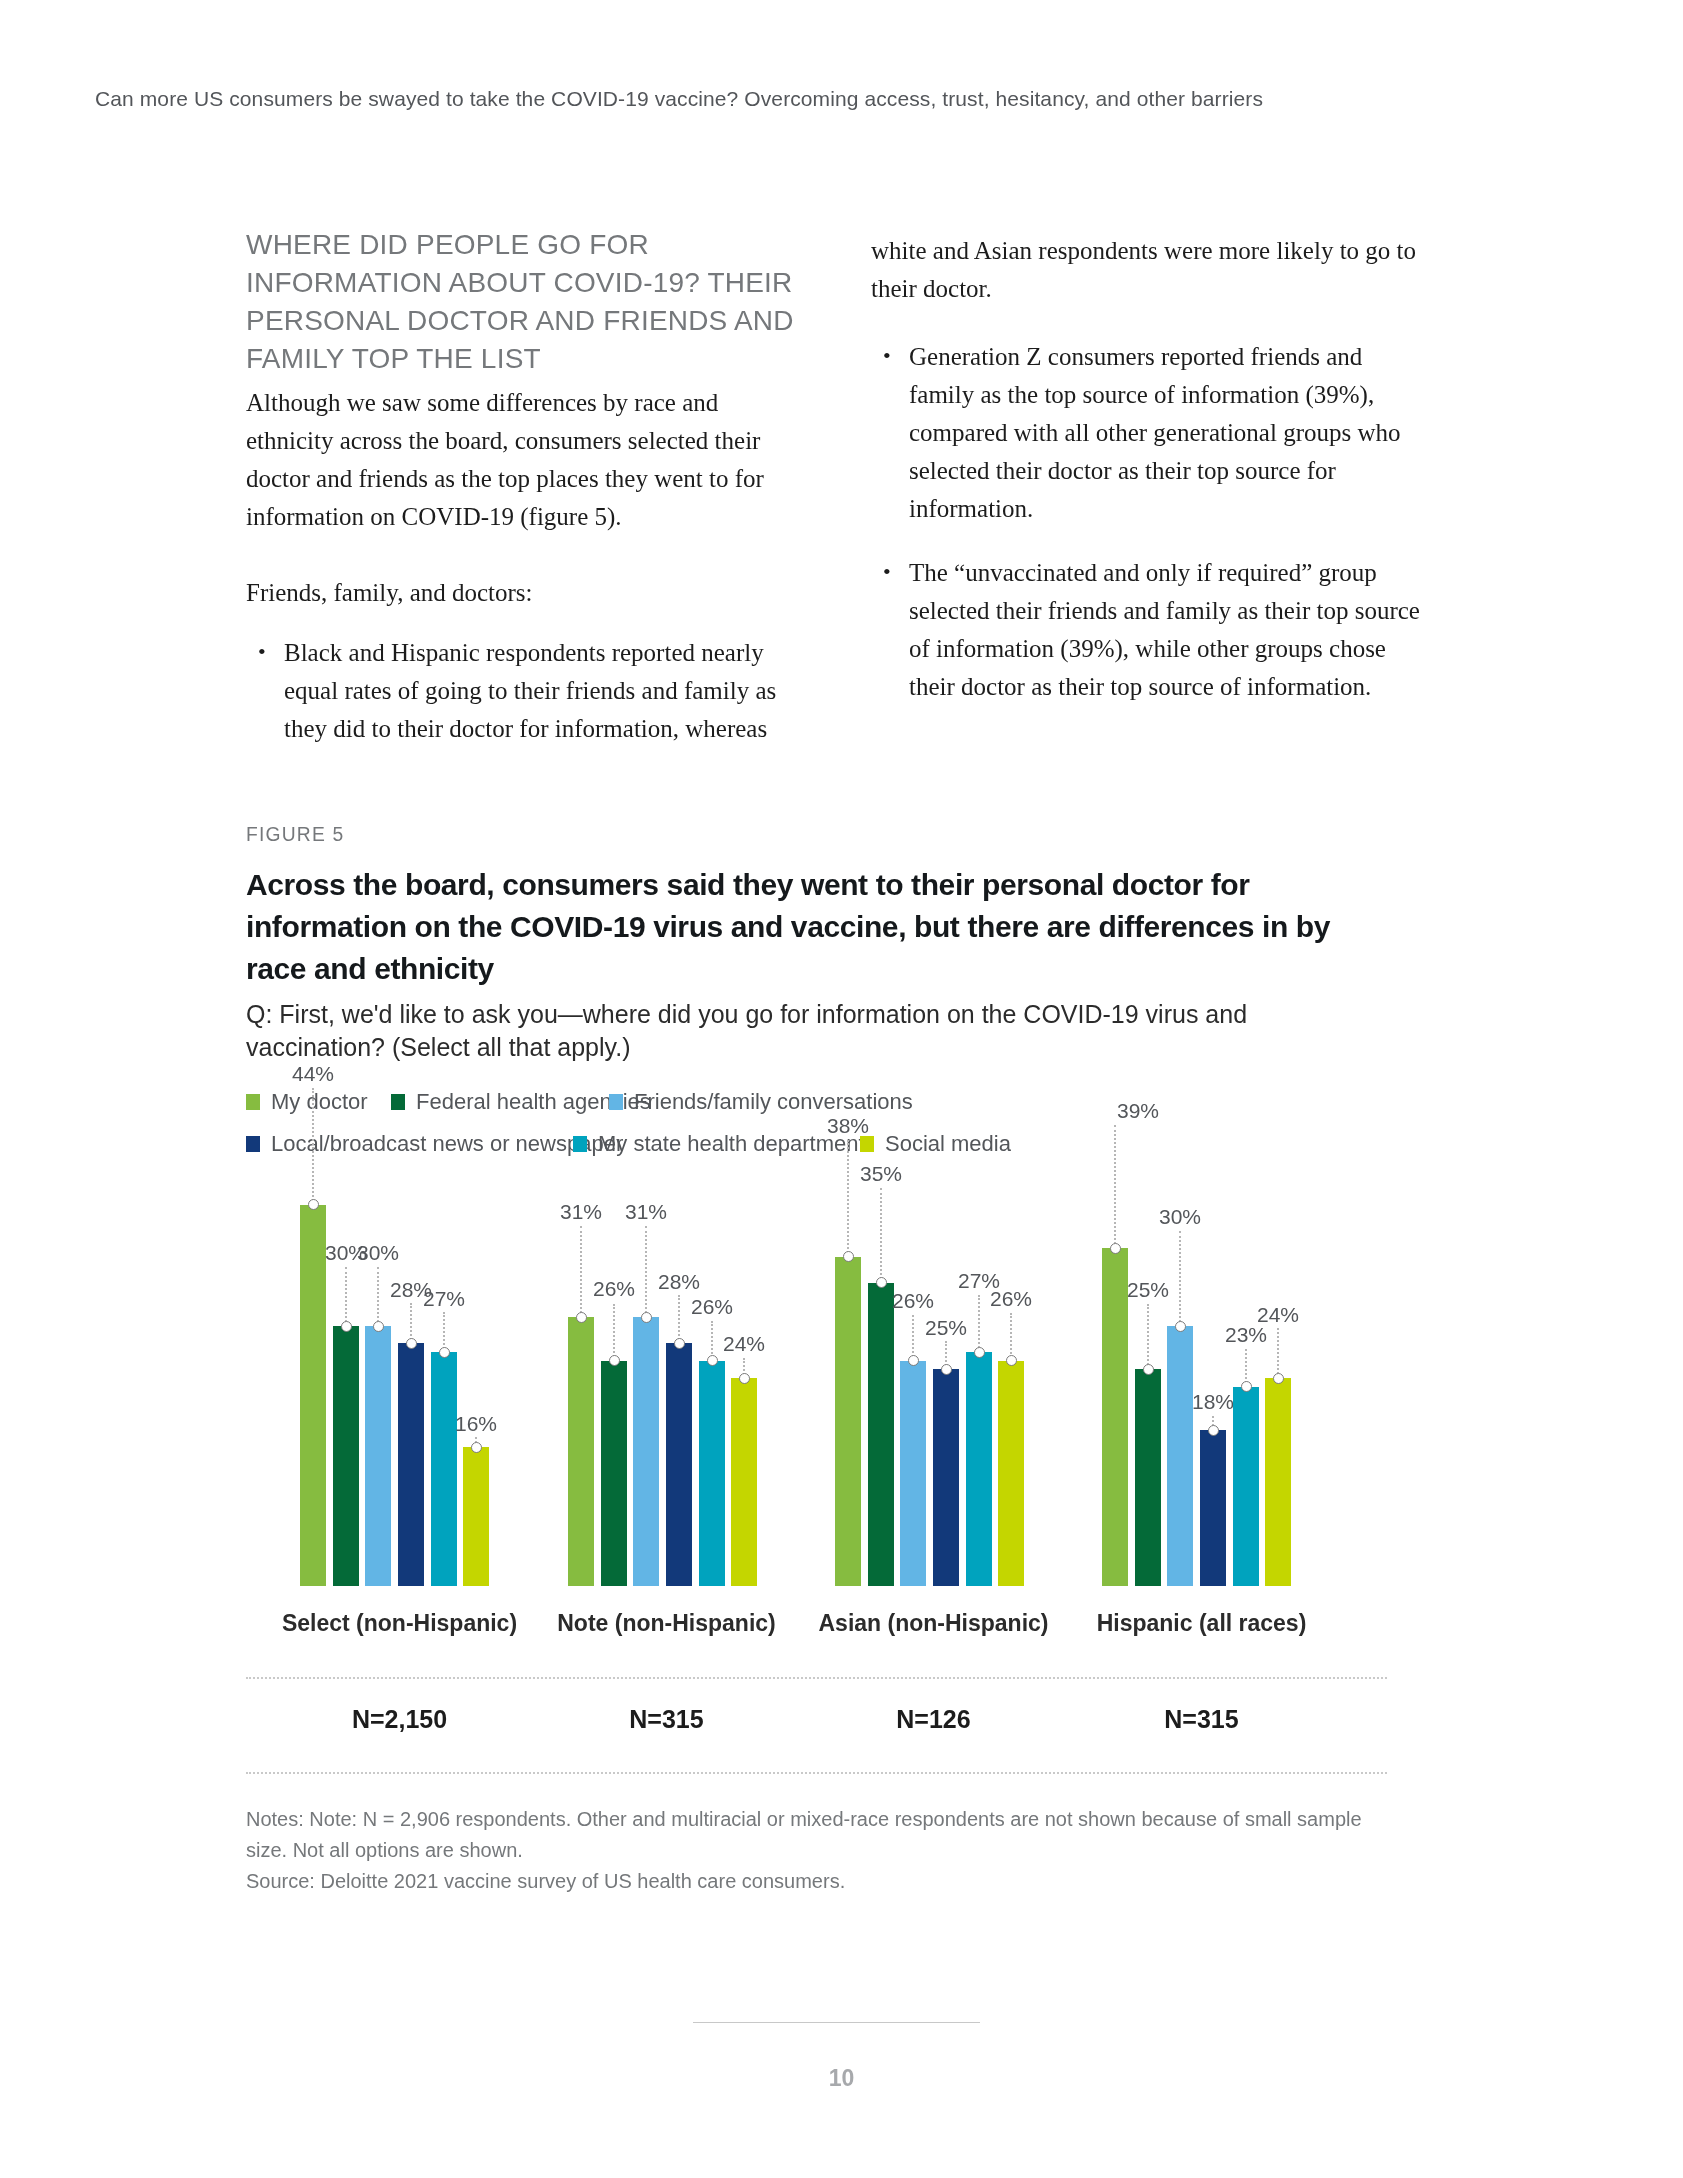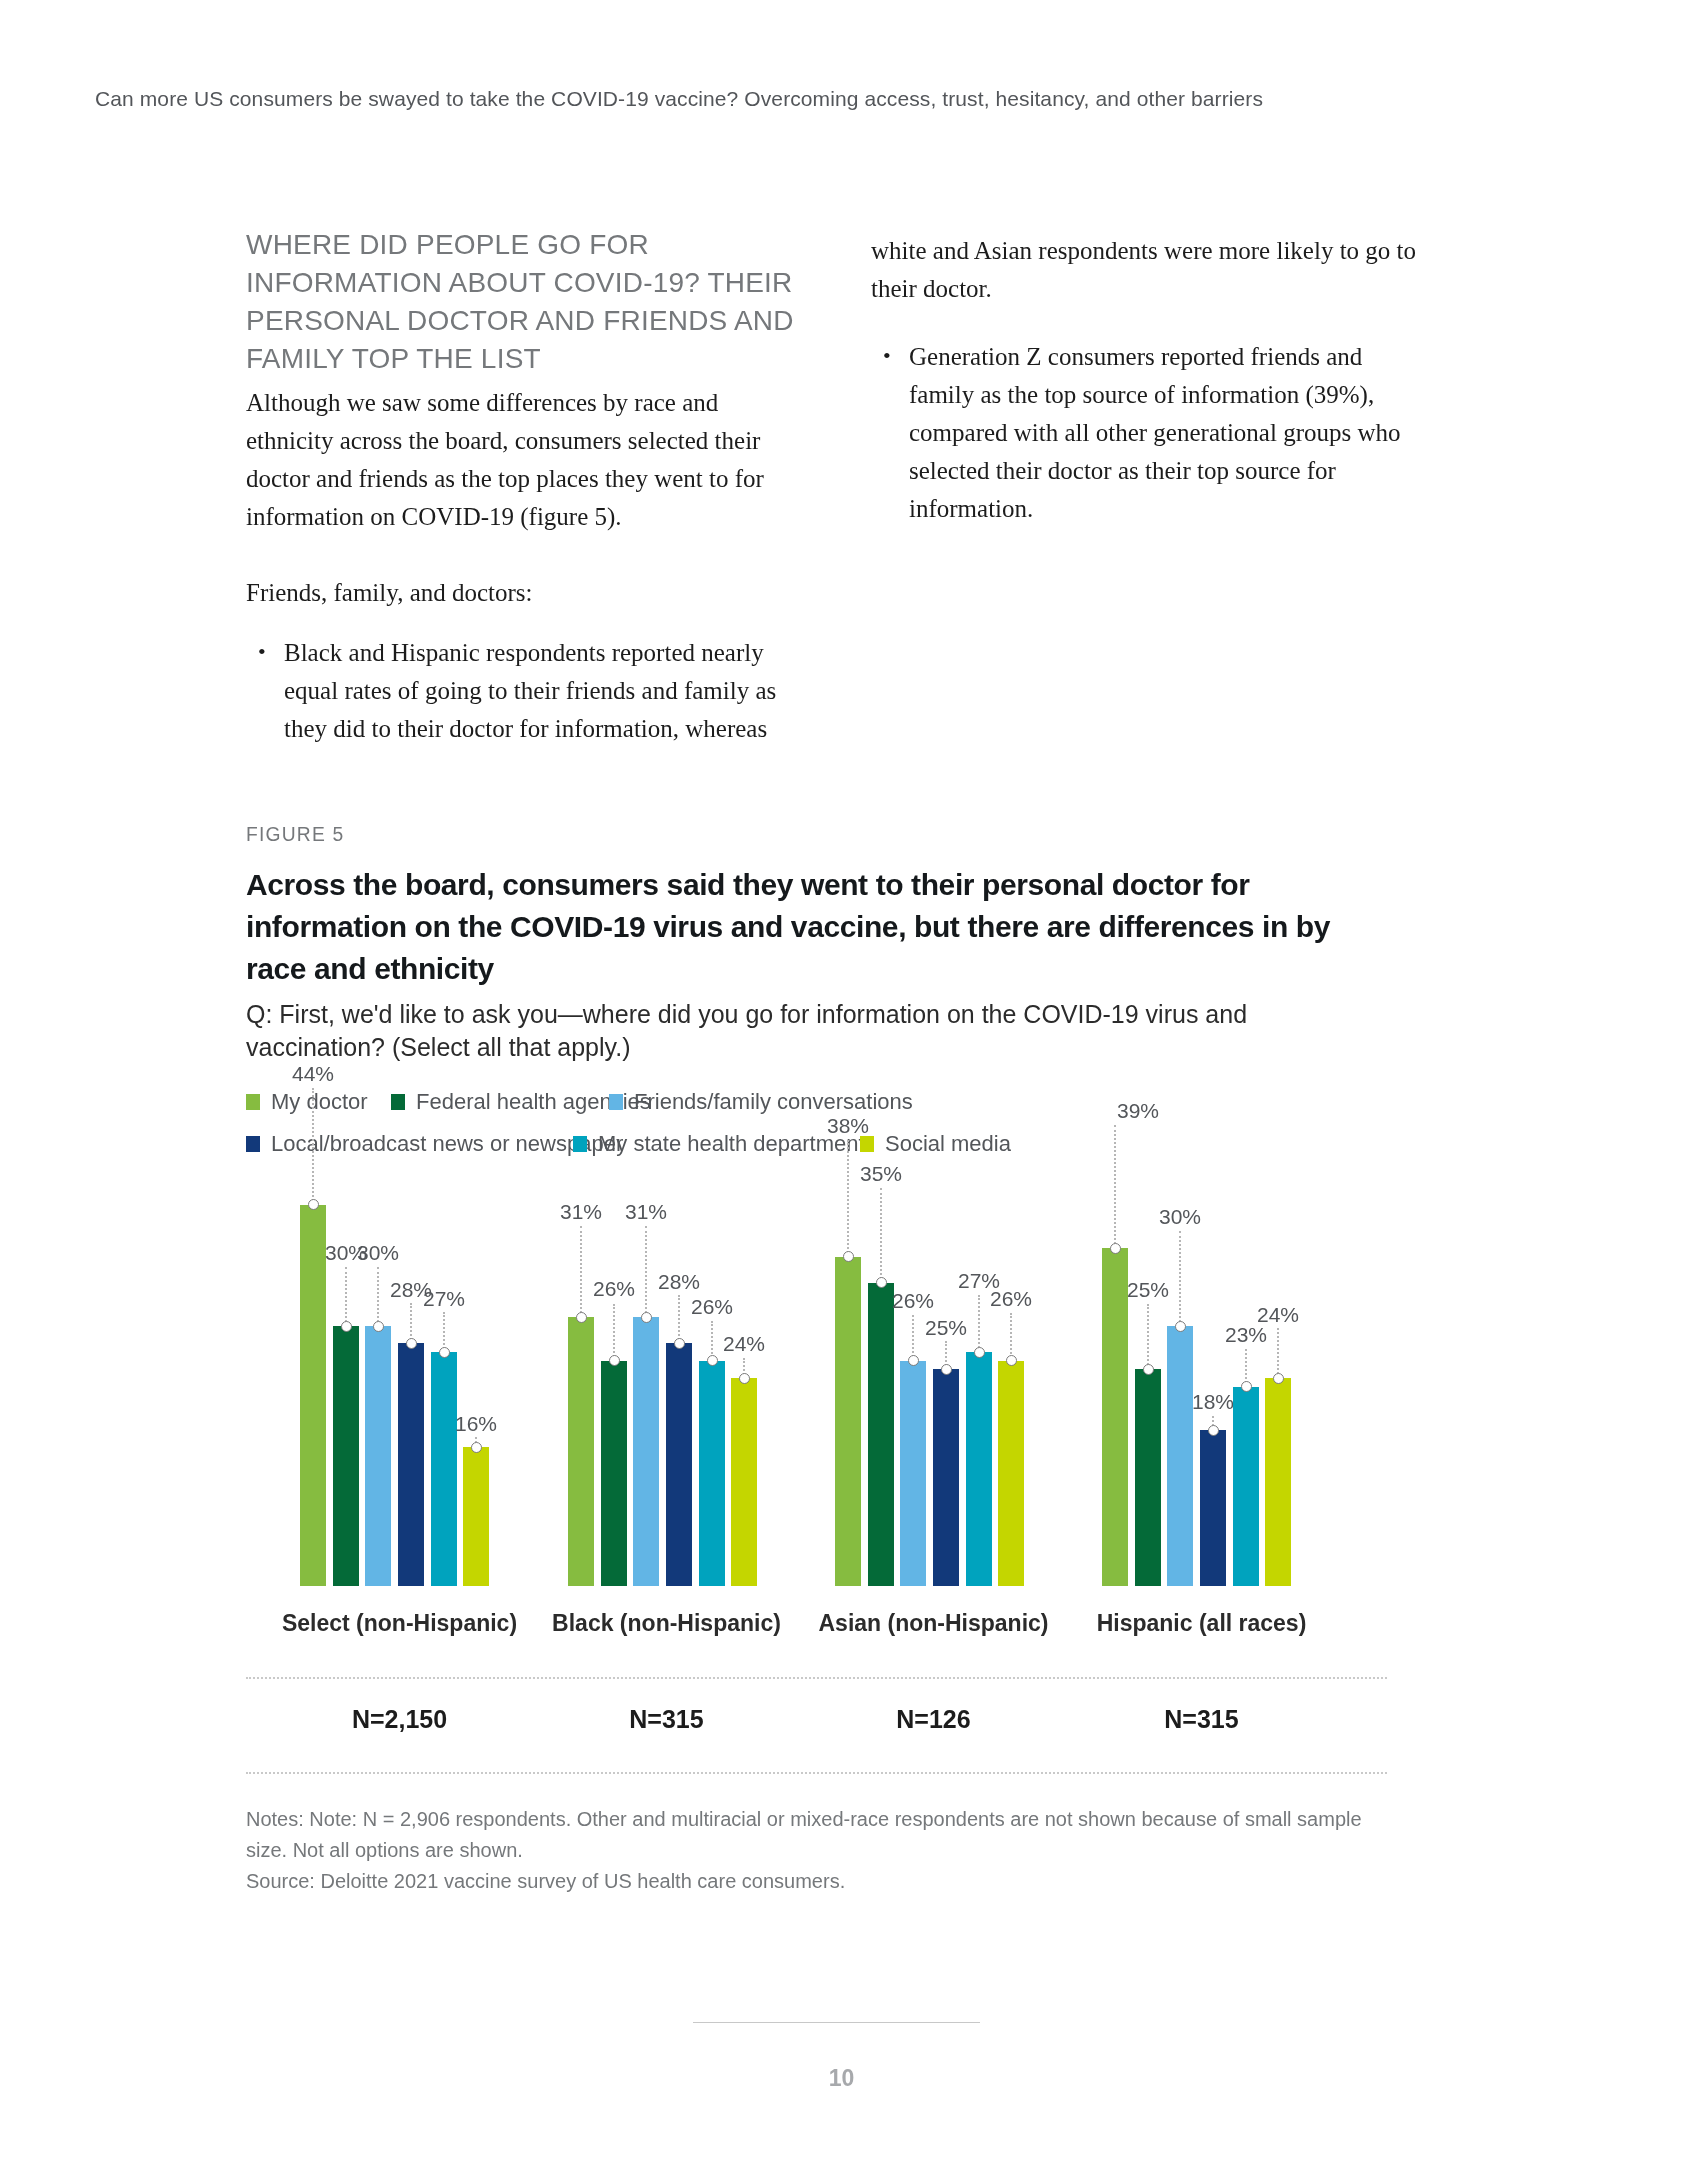--- a/index.html
+++ b/index.html
@@ -296,20 +296,21 @@
       <p class="body-serif gap-top">Friends, family, and doctors:</p>
       <ul class="bullets">
         <li>Black and Hispanic respondents reported nearly equal rates of going to their friends and family as they did to their doctor for information, whereas</li>
       </ul>
     </div>
 
     <div class="col right">
       <p class="body-serif">white and Asian respondents were more likely to go to their doctor.</p>
       <ul class="bullets">
         <li>Generation Z consumers reported friends and family as the top source of information (39%), compared with all other generational groups who selected their doctor as their top source for information.</li>
+        <li>The “unvaccinated and only if required” group selected their friends and family as their top source of information (39%), while other groups chose their doctor as their top source of information.</li>
       </ul>
     </div>
 
   </div>
 
   <div class="figure">
     <div class="fig-eyebrow">FIGURE 5</div>
     <div class="fig-title">Across the board, consumers said they went to their personal doctor for information on the COVID-19 virus and vaccine, but there are differences in by race and ethnicity</div>
     <div class="fig-question">Q: First, we'd like to ask you—where did you go for information on the COVID-19 virus and vaccination? (Select all that apply.)</div>
   </div>
@@ -495,21 +496,21 @@
           <div class="bar-slot" style="left: 163px; width: 26px;">
             <div class="bar" title="Social media — Hispanic (all races) — 24%" style="height: 208px; background: rgb(196, 214, 0);"></div>
             <div class="leader" style="bottom: 208px; height: 50px;"></div>
             <div class="marker" style="bottom: 202px;"></div>
             <div class="vlabel" style="bottom: 259px;">24%</div>
           </div>
         </div>
       </div>
     <div class="cat-labels" id="catlabels">
         <div class="cat-label" style="left: 15px; width: 277px;">Select (non-Hispanic)</div>
-        <div class="cat-label" style="left: 282px; width: 277px;">Black (non-Hispanic)</div>
+        <div class="cat-label" style="left: 282px; width: 277px;">Note (non-Hispanic)</div>
         <div class="cat-label" style="left: 549px; width: 277px;">Asian (non-Hispanic)</div>
         <div class="cat-label" style="left: 817px; width: 277px;">Hispanic (all races)</div>
       </div>
   </div>
 
   <div class="n-band" id="nband">
     <div class="dotted-rule" style="top:0"></div>
     <div class="dotted-rule" style="top:95px"></div>
   <div class="n-value" style="left: 15px; width: 277px;">N=2,150</div>
       <div class="n-value" style="left: 282px; width: 277px;">N=315</div>

